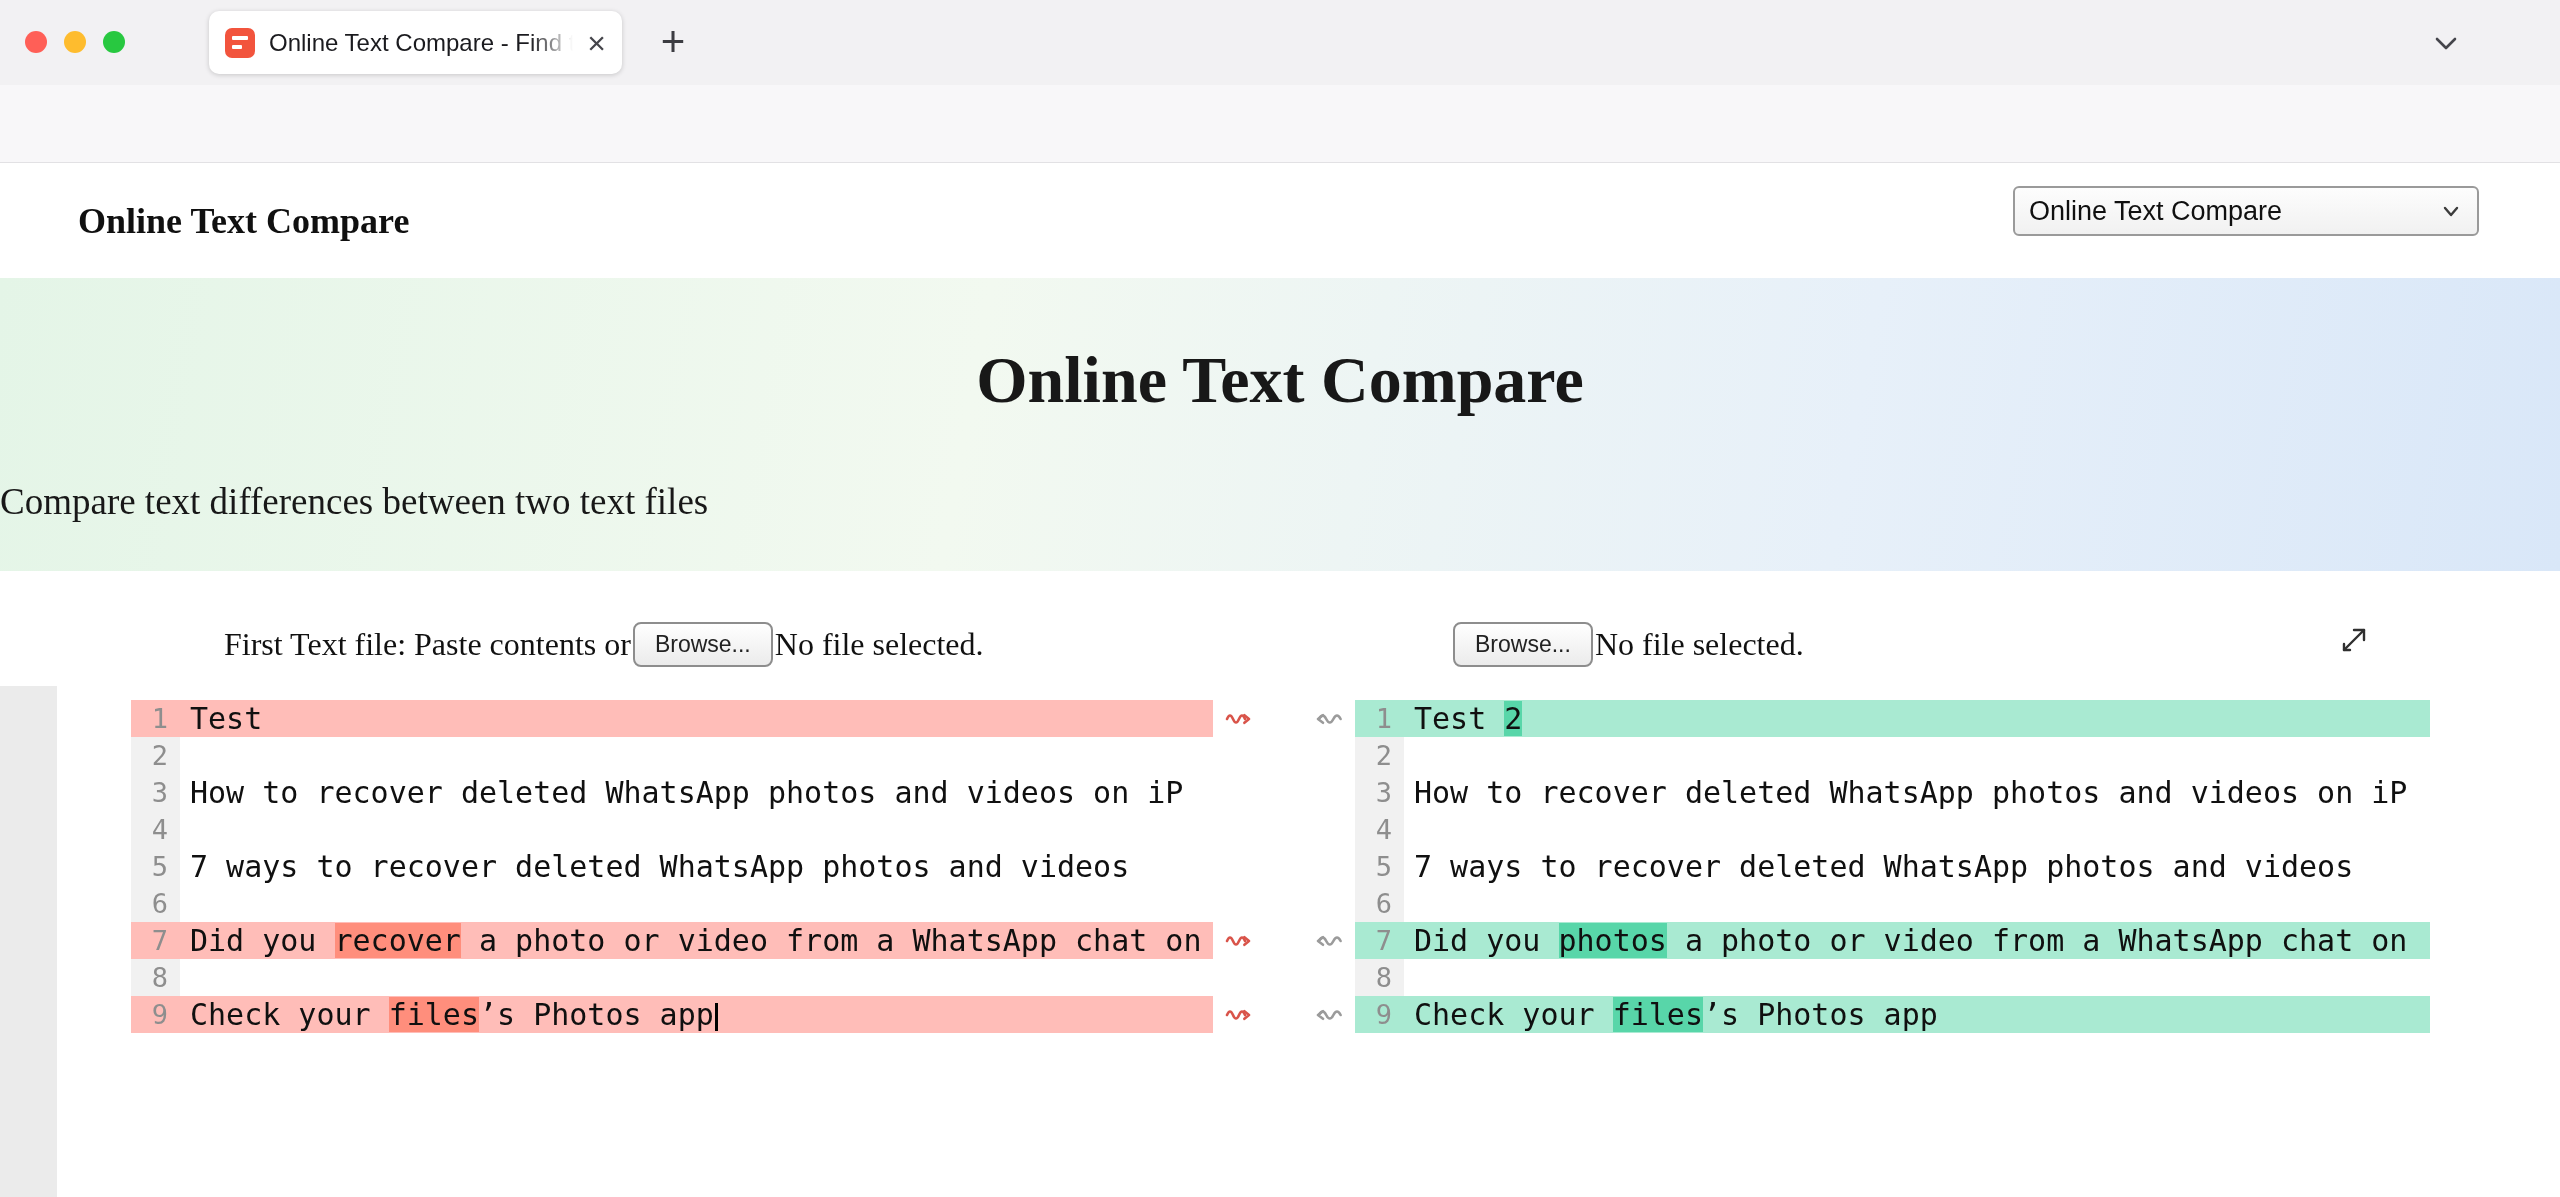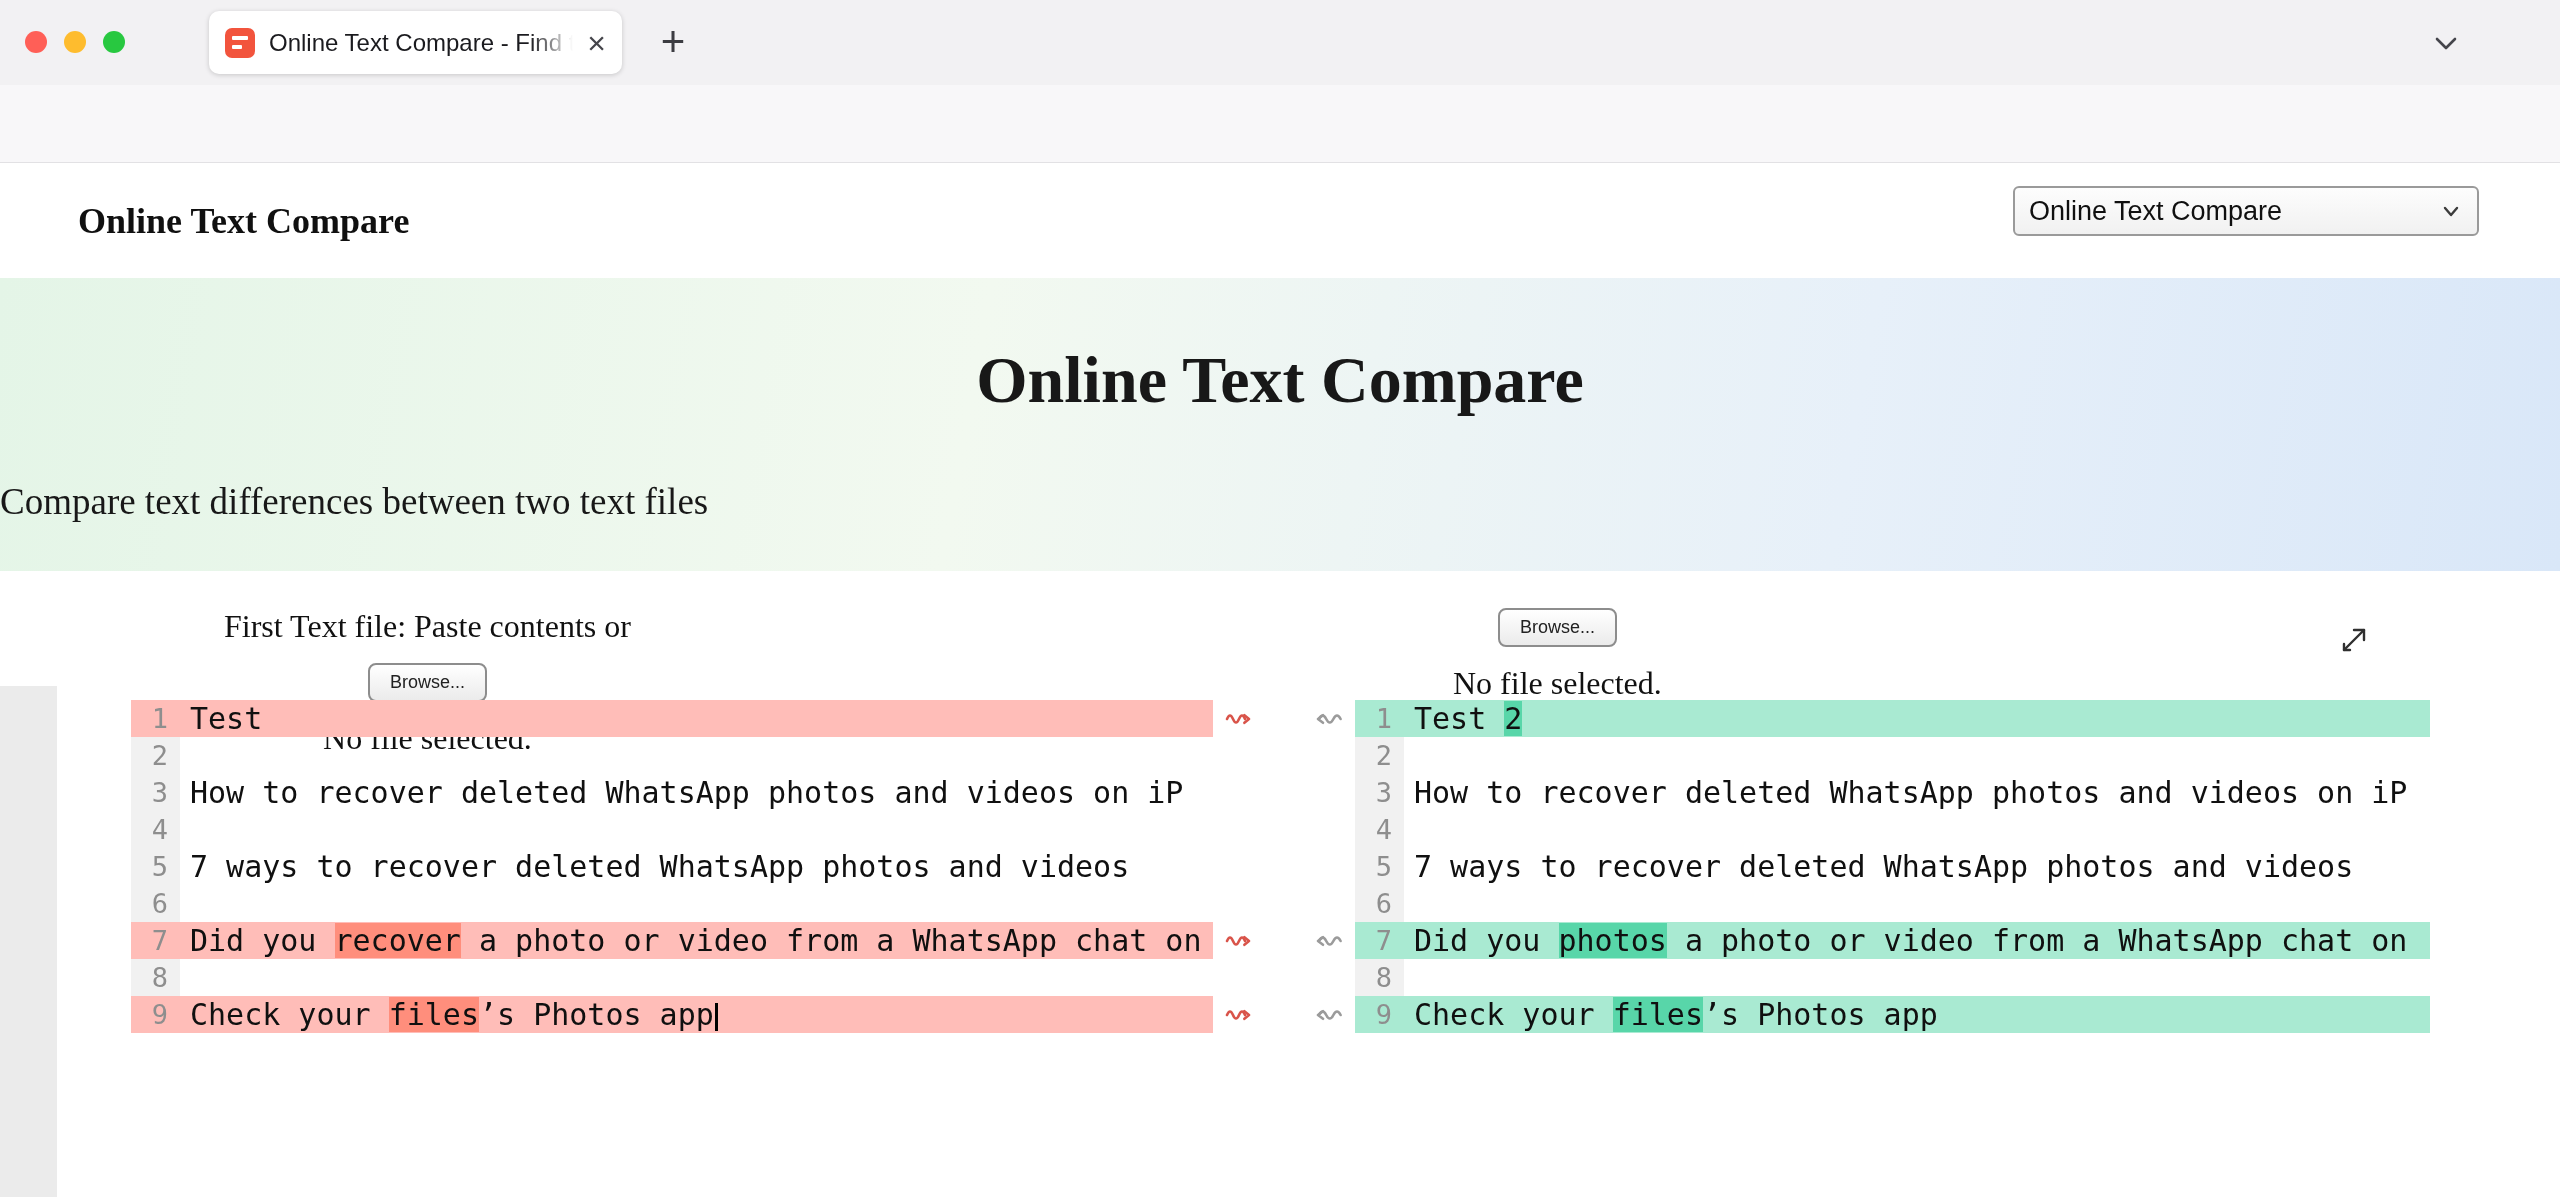--- a/index.html
+++ b/index.html
@@ -67,24 +67,24 @@
 
   .hero {
     position:absolute; top:278px; left:0; right:0; height:293px;
     background:linear-gradient(100deg,#e4f5e7 0%, #f2f9f0 38%, #e7f0f9 72%, #d9e7f8 100%);
     font-family:"Liberation Serif", serif; color:#181818;
   }
   .hero-title { position:absolute; top:64px; left:0; right:0; text-align:center; font-size:66px; font-weight:600; }
   .hero-sub   { position:absolute; top:178px; left:0; right:0; text-align:left; font-size:37px; font-weight:400;margin-top:24px; }
 
   .file-row { position:absolute; top:608px; left:0; right:0; height:72px; font-family:"Liberation Serif", serif; font-size:32px; color:#111; }
-  .file-group { position:absolute; top:0; height:72px; display:flex; align-items:center; gap:18px; white-space:nowrap;flex-direction:column; }
+  .file-group { position:absolute; top:0; height:72px; display:flex; align-items:center; gap:2px; white-space:nowrap; }
   .fg-left { left:224px; } .fg-right { left:1453px; }
   .browse-btn {
-    font-family:"Liberation Sans", sans-serif; font-size:18px; color:#222;
+    font-family:"Liberation Sans", sans-serif; font-size:23px; color:#222;
     padding:7px 20px; border:2px solid #8d8d8d; border-radius:8px;
     background:linear-gradient(#ffffff,#ebebeb);
   }
   .expand-btn { position:absolute; left:2328px; top:10px; width:48px; height:48px; display:flex; align-items:center; justify-content:center; }
 
   .left-strip { position:absolute; left:0; top:686px; width:57px; height:511px; background:#ebebeb; }
 
   
   .diff { position:absolute; top:700px; left:0; right:0; bottom:0; font-family:"DejaVu Sans Mono", monospace; font-size:30px; }
   .pane { position:absolute; top:0; }

